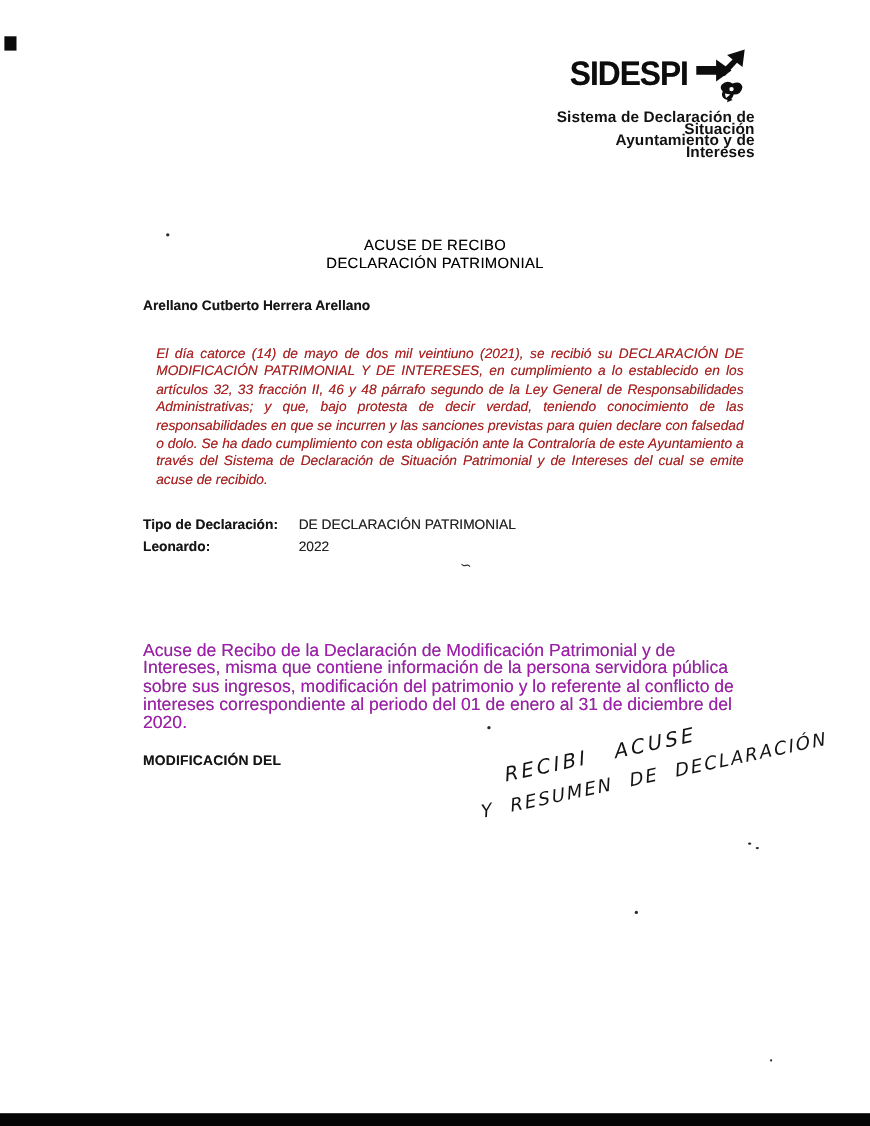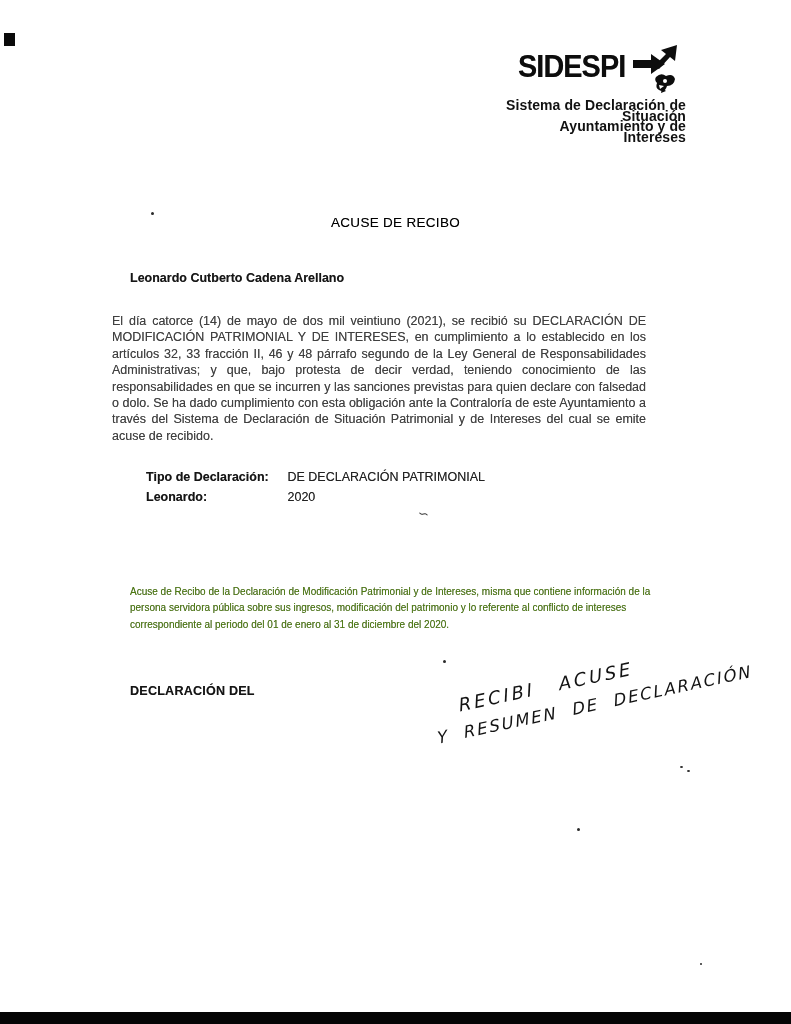--- a/index.html
+++ b/index.html
@@ -47,31 +47,31 @@
     text-align:center;font-size:13.5px;line-height:17px;
     color:#000000;letter-spacing:0.3px;margin-top:48px;
   }
   
   .soft{text-shadow:0 0 0.5px rgba(40,40,40,0.55);}
   .recipient{
     position:absolute;left:130px;top:271px;
     font-size:12.5px;font-weight:bold;color:#161616;
   }
   .para1{
-    position:absolute;left:112px;top:313px;width:534px;
-    font-size:12.5px;line-height:16.4px;text-align:justify;color:#404040;
+    position:absolute;left:142px;top:313px;width:534px;
+    font-size:12.5px;line-height:16.4px;text-align:justify;color:#b91c1c;font-style:italic;
   }
   .fields{
     position:absolute;left:130px;top:468px;width:480px;
     font-size:12.5px;line-height:19.5px;color:#222;
   }
-  .field-label{display:inline-block;width:138px;font-weight:bold;color:#151515;margin-left:16px;}
+  .field-label{display:inline-block;width:138px;font-weight:bold;color:#151515;}
   .para2{
     position:absolute;left:130px;top:584px;width:546px;
-    font-size:10px;line-height:16.4px;color:#4d7c0f;
+    font-size:16px;line-height:16.4px;color:#a21caf;
   }
   .contraloria{
     position:absolute;left:130px;top:684px;
     font-size:12.6px;font-weight:bold;letter-spacing:0.2px;color:#141414;
   }
   
   .handwriting{
     position:absolute;left:432px;top:700px;width:360px;
     transform:rotate(-12deg) skewX(-4deg);
     transform-origin:left top;
@@ -116,39 +116,40 @@
       </span>
     </div>
     <div class="logo-sub">
       <div>Sistema de Declaración de Situación</div>
       <div>Ayuntamiento y de Intereses</div>
     </div>
   </div>
 
   <div class="doc-title soft">
     <div>ACUSE DE RECIBO</div>
+    <div>DECLARACIÓN PATRIMONIAL</div>
   </div>
 
-  <div class="recipient soft">Leonardo Cutberto Cadena Arellano</div>
+  <div class="recipient soft">Arellano Cutberto Herrera Arellano</div>
 
   <div class="para1 soft">El día catorce (14) de mayo de dos mil veintiuno (2021), se recibió su DECLARACIÓN DE MODIFICACIÓN PATRIMONIAL Y DE INTERESES, en cumplimiento a lo establecido en los artículos 32, 33 fracción II, 46 y 48 párrafo segundo de la Ley General de Responsabilidades Administrativas; y que, bajo protesta de decir verdad, teniendo conocimiento de las responsabilidades en que se incurren y las sanciones previstas para quien declare con falsedad o dolo. Se ha dado cumplimiento con esta obligación ante la Contraloría de este Ayuntamiento a través del Sistema de Declaración de Situación Patrimonial y de Intereses del cual se emite acuse de recibido.</div>
 
   <div class="fields">
     <div>
       <span class="field-label soft">Tipo de Declaración:</span>
       <span class="field-value soft">DE DECLARACIÓN PATRIMONIAL</span>
     </div>
     <div>
       <span class="field-label soft">Leonardo:</span>
-      <span class="field-value soft">2020</span>
+      <span class="field-value soft">2022</span>
     </div>
   </div>
 
   <div class="para2 soft">Acuse de Recibo de la Declaración de Modificación Patrimonial y de Intereses, misma que contiene información de la persona servidora pública sobre sus ingresos, modificación del patrimonio y lo referente al conflicto de intereses correspondiente al periodo del 01 de enero al 31 de diciembre del 2020.</div>
 
-  <div class="contraloria soft">DECLARACIÓN DEL</div>
+  <div class="contraloria soft">MODIFICACIÓN DEL</div>
 
   <div class="handwriting">
     <div class="hw-line1">RECIBI ACUSE</div>
     <div class="hw-line2">Y RESUMEN DE DECLARACIÓN</div>
   </div>
 
 </div>
 
 </body></html>

